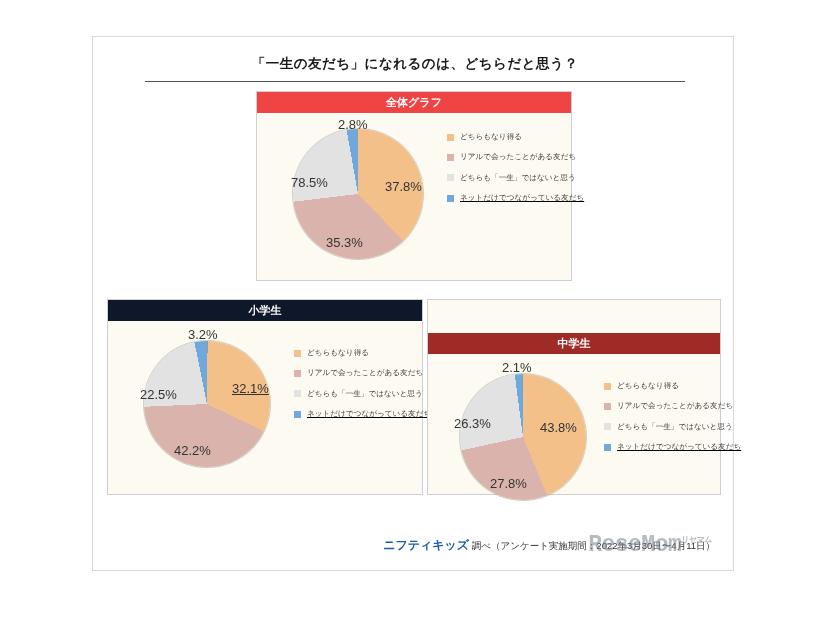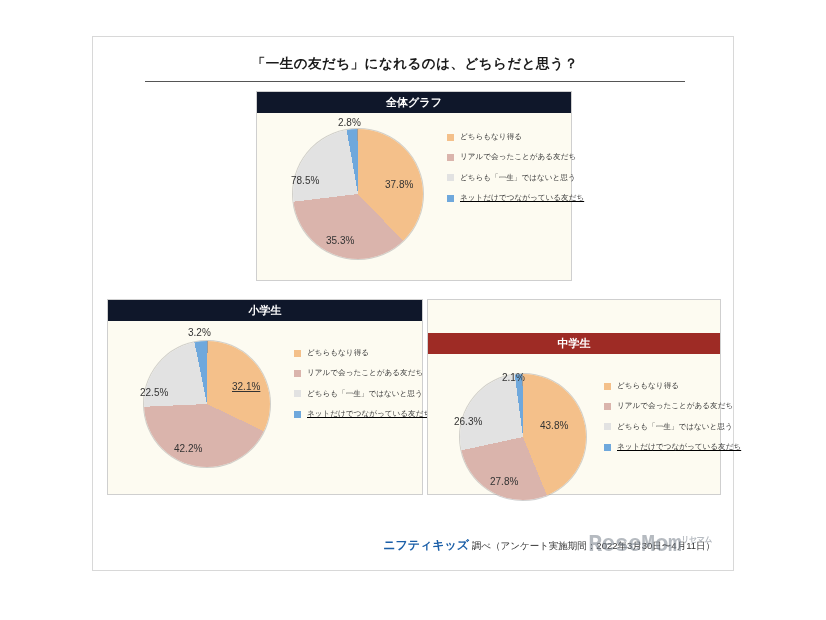--- a/index.html
+++ b/index.html
@@ -48,38 +48,38 @@
     font-weight:bold;
     color:#ffffff;
     box-sizing:border-box;
   }
   .panel-body{
     position:relative;
     height:calc(100% - 21px);
   }
 
   #panel-overall{ left:163px; top:54px; width:316px; height:190px;}
-  #panel-overall .panel-head{background:#0f172a;}
+  #panel-overall .panel-head{background:#ef4444;}
 
   #panel-elementary{ left:14px; top:262px; width:316px; height:196px;}
   #panel-elementary .panel-head{background:#0f172a;}
 
   #panel-junior{ left:334px; top:262px; width:294px; height:196px;}
   #panel-junior .panel-head{background:#9e2b25;margin-top:33px;}
 
   
   .pie-holder{position:absolute;}
   .pie{
     position:absolute;
     border-radius:50%;
     box-shadow:0 0 0 1px rgba(150,150,150,.45);
   }
   .pct{
     position:absolute;
-    font-size:10px;
+    font-size:13px;
     color:#333;
     white-space:nowrap;
   }
 
   
   .leader{
     position:absolute;
     width:1px;
     background:#9a9a9a;
   }
@@ -233,21 +233,21 @@
           background:conic-gradient(
             #f4c08a 0deg 157.68deg,
             #dab4ac 157.68deg 257.76deg,
             #e2e2e2 257.76deg 352.44deg,
             #6fa8dc 352.44deg 360deg);"></div>
       </div>
 
       <div class="pct" style="left:112px; top:66px;">43.8%</div>
       <div class="pct" style="left:62px; top:122px;">27.8%</div>
       <div class="pct" style="left:26px; top:62px;">26.3%</div>
-      <div class="pct" style="left:74px; top:18px;">2.1%</div>
+      <div class="pct" style="left:74px; top:6px;">2.1%</div>
       <div class="leader" style="left:94px; top:20px; height:12px;"></div>
 
       <div class="legend" style="left:176px; top:28px;">
         <div class="legend-row">
           <span class="swatch" style="background:#f4c08a;"></span>
           <span class="legend-label">どちらもなり得る</span>
         </div>
         <div class="legend-row">
           <span class="swatch" style="background:#dab4ac;"></span>
           <span class="legend-label">リアルで会ったことがある友だち</span>

